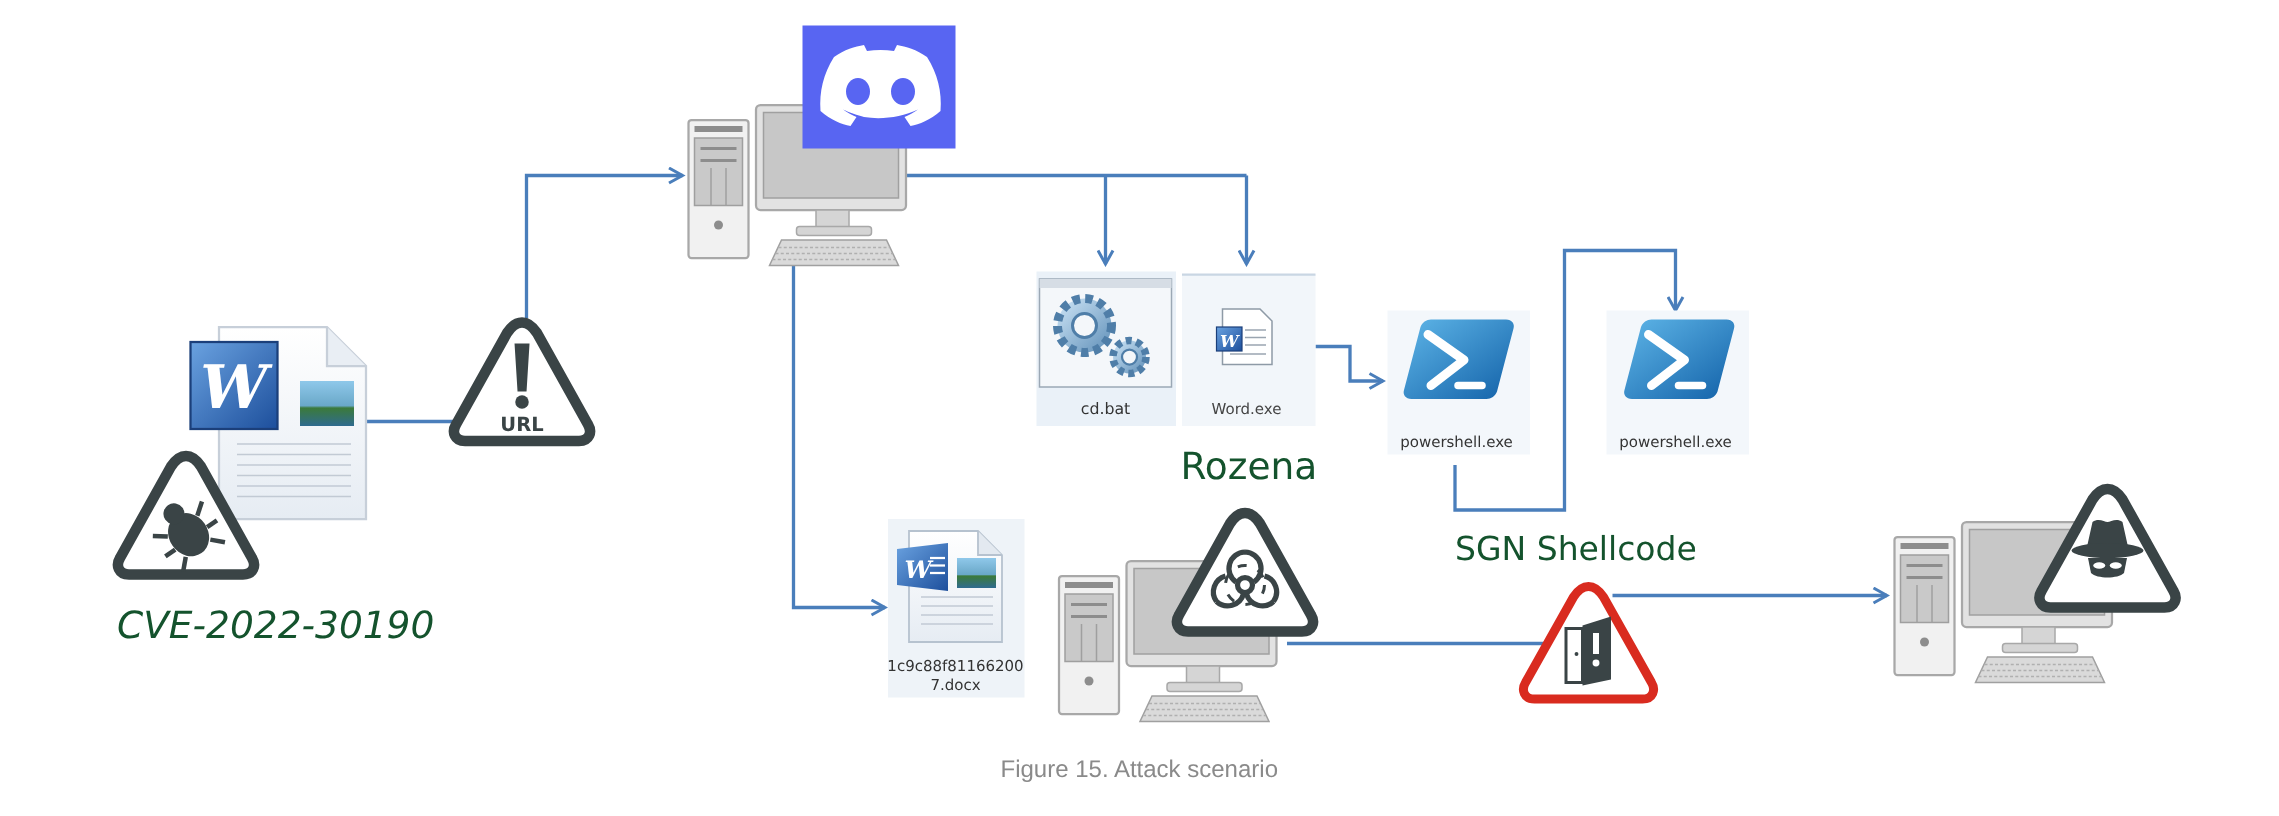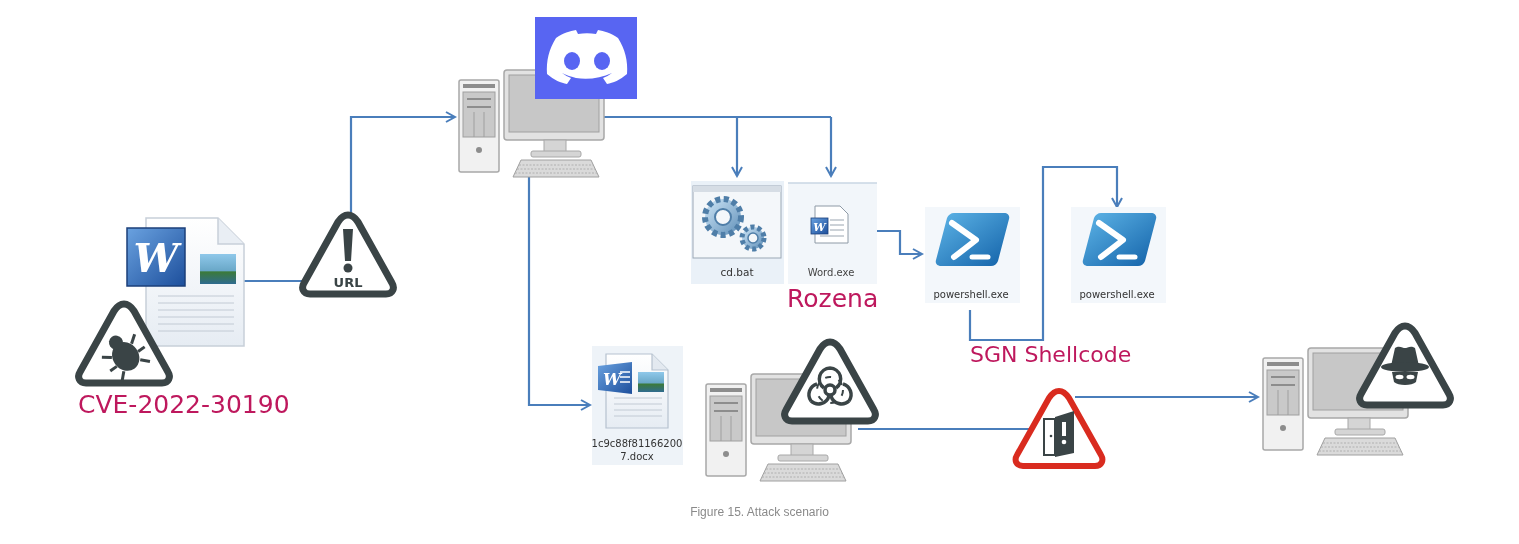--- a/index.html
+++ b/index.html
@@ -1,19 +1,19 @@
 <!DOCTYPE html>
 <html><head>
 <meta charset="utf-8">
 <style>
   html, body { margin: 0; padding: 0; background: #ffffff; }
   body { width: 1519px; height: 544px; position: relative; overflow: hidden; font-family: "Liberation Sans", sans-serif; }
   #canvas { position: absolute; left: 0; top: 0; width: 1519px; height: 544px; }
-  .label-red { position: absolute; color: #be185d; font-family: "DejaVu Sans", sans-serif; font-size: 24px; letter-spacing: 0px; white-space: nowrap; }
-  .caption { position: absolute; left: 0; width: 1519px; top: 505px; text-align: center; font-family: "Liberation Sans", sans-serif; font-size: 12px; color: #8a8a8a; }
+  .label-red { position: absolute; color: #14532d; font-family: "DejaVu Sans", sans-serif; font-size: 24px; letter-spacing: 0px; white-space: nowrap; margin-top: 12px; }
+  .caption { position: absolute; left: 0; width: 1519px; top: 505px; text-align: center; font-family: "Liberation Sans", sans-serif; font-size: 16px; color: #8a8a8a; }
 </style>
 </head>
 <body>
 
 <svg id="canvas" width="1519" height="544" viewBox="0 0 1519 544" xmlns="http://www.w3.org/2000/svg">
   <defs>
     <linearGradient id="wordBlue" x1="0" y1="0" x2="1" y2="1">
       <stop offset="0" stop-color="#6aa2e0"></stop>
       <stop offset="1" stop-color="#1d4f9c"></stop>
     </linearGradient>
@@ -250,17 +250,17 @@
         <path d="M-14,-2 L-10,-20 C-6,-23 -2,-20 0,-20 C2,-20 6,-23 10,-20 L14,-2 Z"></path>
         <ellipse cx="0" cy="-1" rx="24" ry="5"></ellipse>
         <path d="M-13,4 L13,4 L11,14 C7,18 -7,18 -11,14 Z"></path>
       </g>
       <ellipse cx="-5.5" cy="9" rx="4" ry="2.2" fill="#ffffff"></ellipse>
       <ellipse cx="5.5" cy="9" rx="4" ry="2.2" fill="#ffffff"></ellipse>
     </g>
   </g>
 </svg>
 
-<div class="label-red" style="left:78px; top:390px; font-size:25px;">CVE-2022-30190</div>
+<div class="label-red" style="left:78px; top:390px; font-size:25px;font-style:italic;">CVE-2022-30190</div>
 <div class="label-red" style="left:787px; top:284px; font-size:25px;">Rozena</div>
 <div class="label-red" style="left:970px; top:342px; font-size:22px;">SGN Shellcode</div>
 
 <div class="caption">Figure 15. Attack scenario</div>
 
 </body></html>

